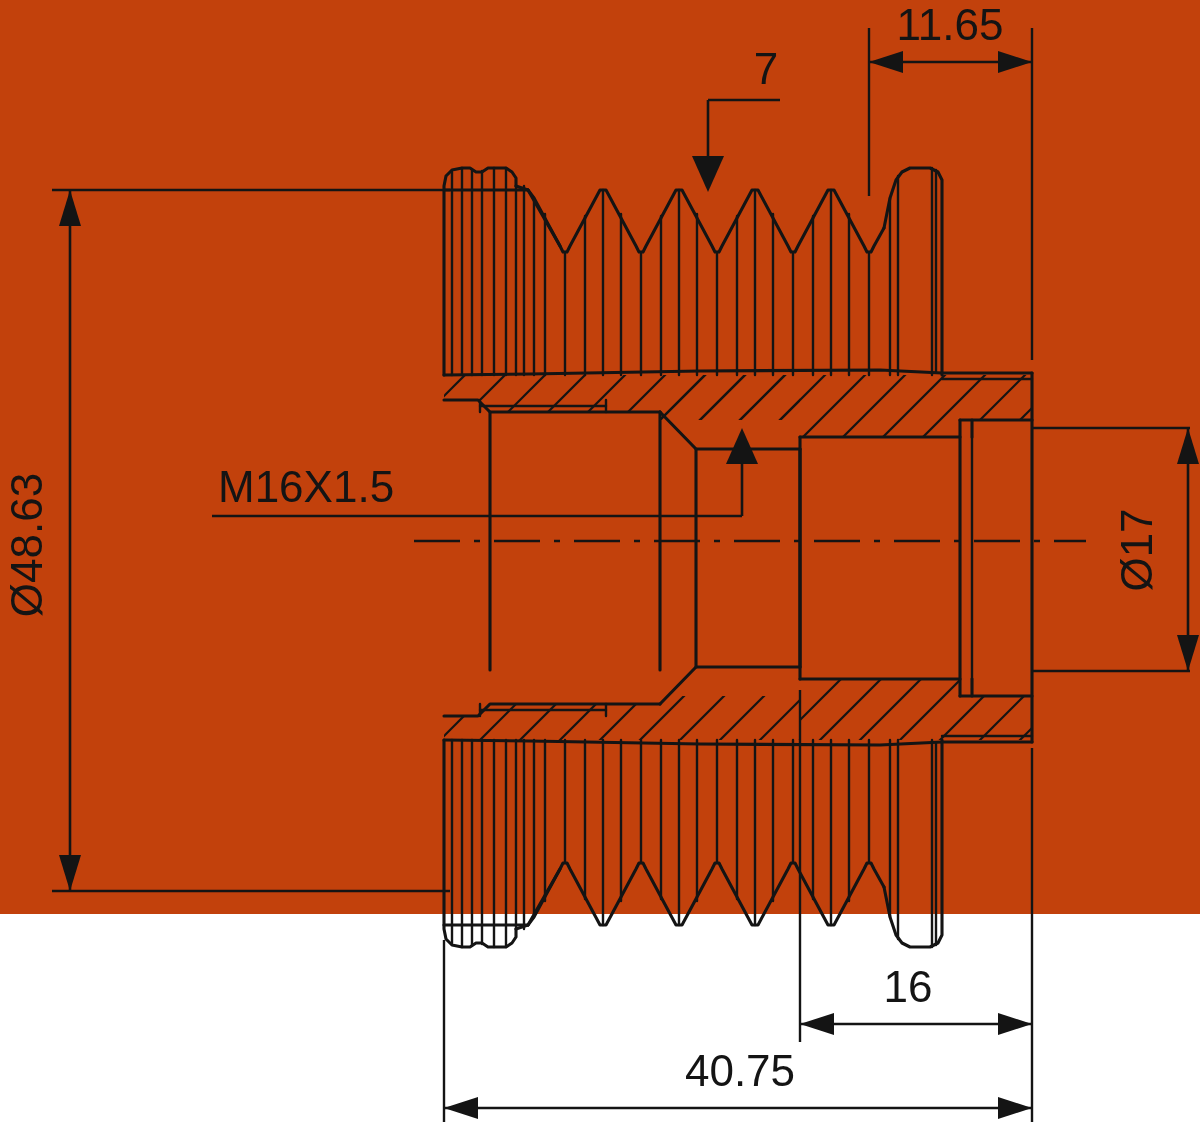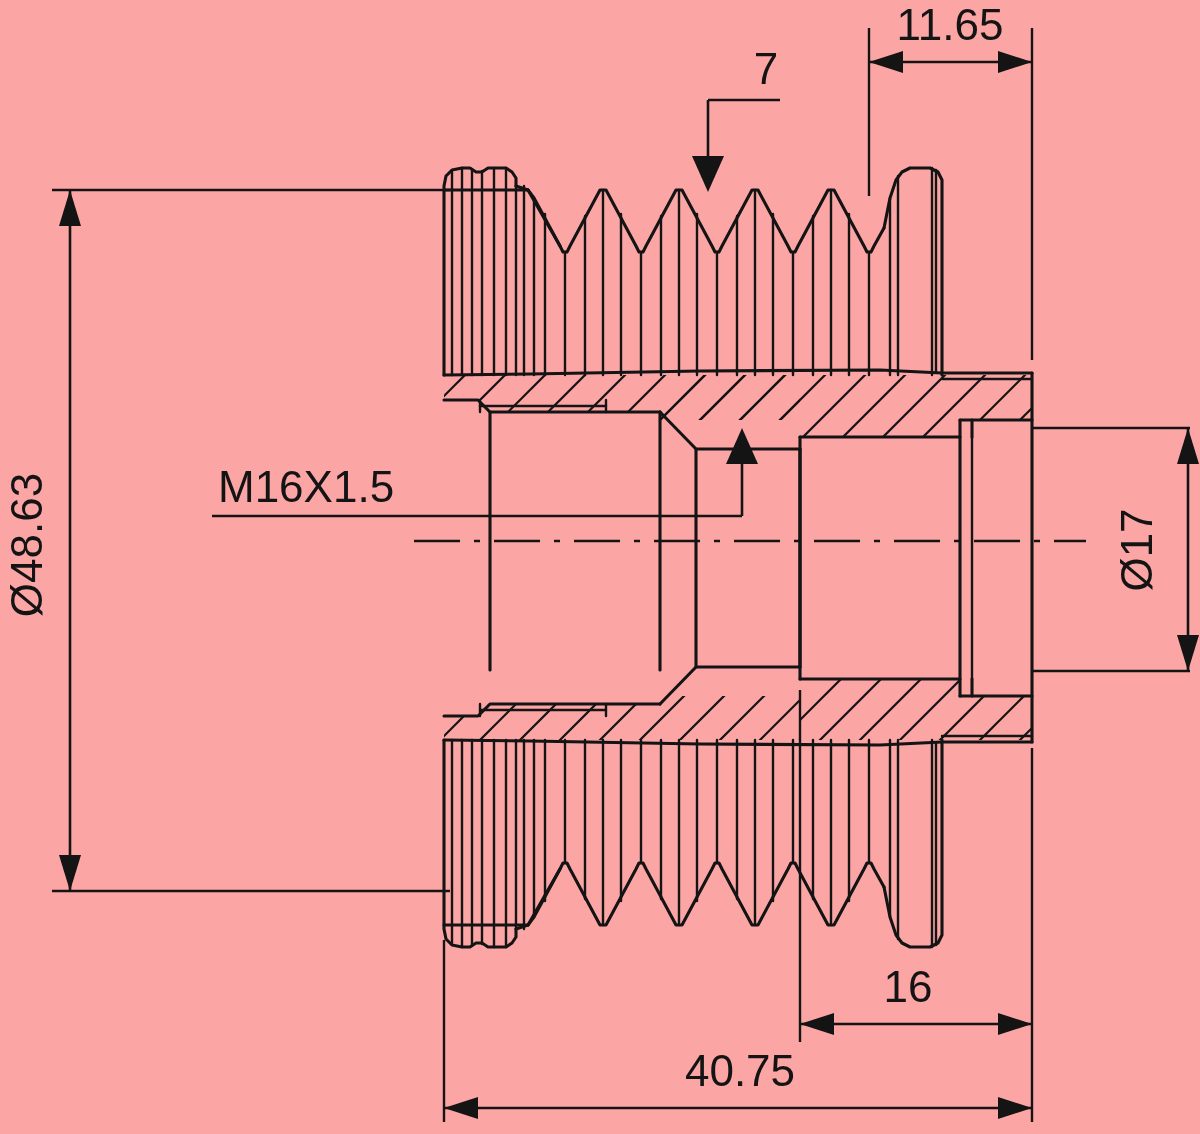--- a/index.html
+++ b/index.html
@@ -9,22 +9,22 @@
   }
   body {
     width: 1200px;
     height: 1134px;
     font-family: "Liberation Sans", sans-serif;
     overflow: hidden;
   }
   #drawing-root {
     position: relative;
     width: 1200px;
-    height: 1134px;
-    background: #fca5a5;
+    height: 914px;
+    background: #c2410c;
   }
   svg#tech-drawing {
     display: block;
     width: 1200px;
     height: 1134px;
   }
   .obj-line {
     fill: none;
     stroke: #141414;
     stroke-width: 3.1;

